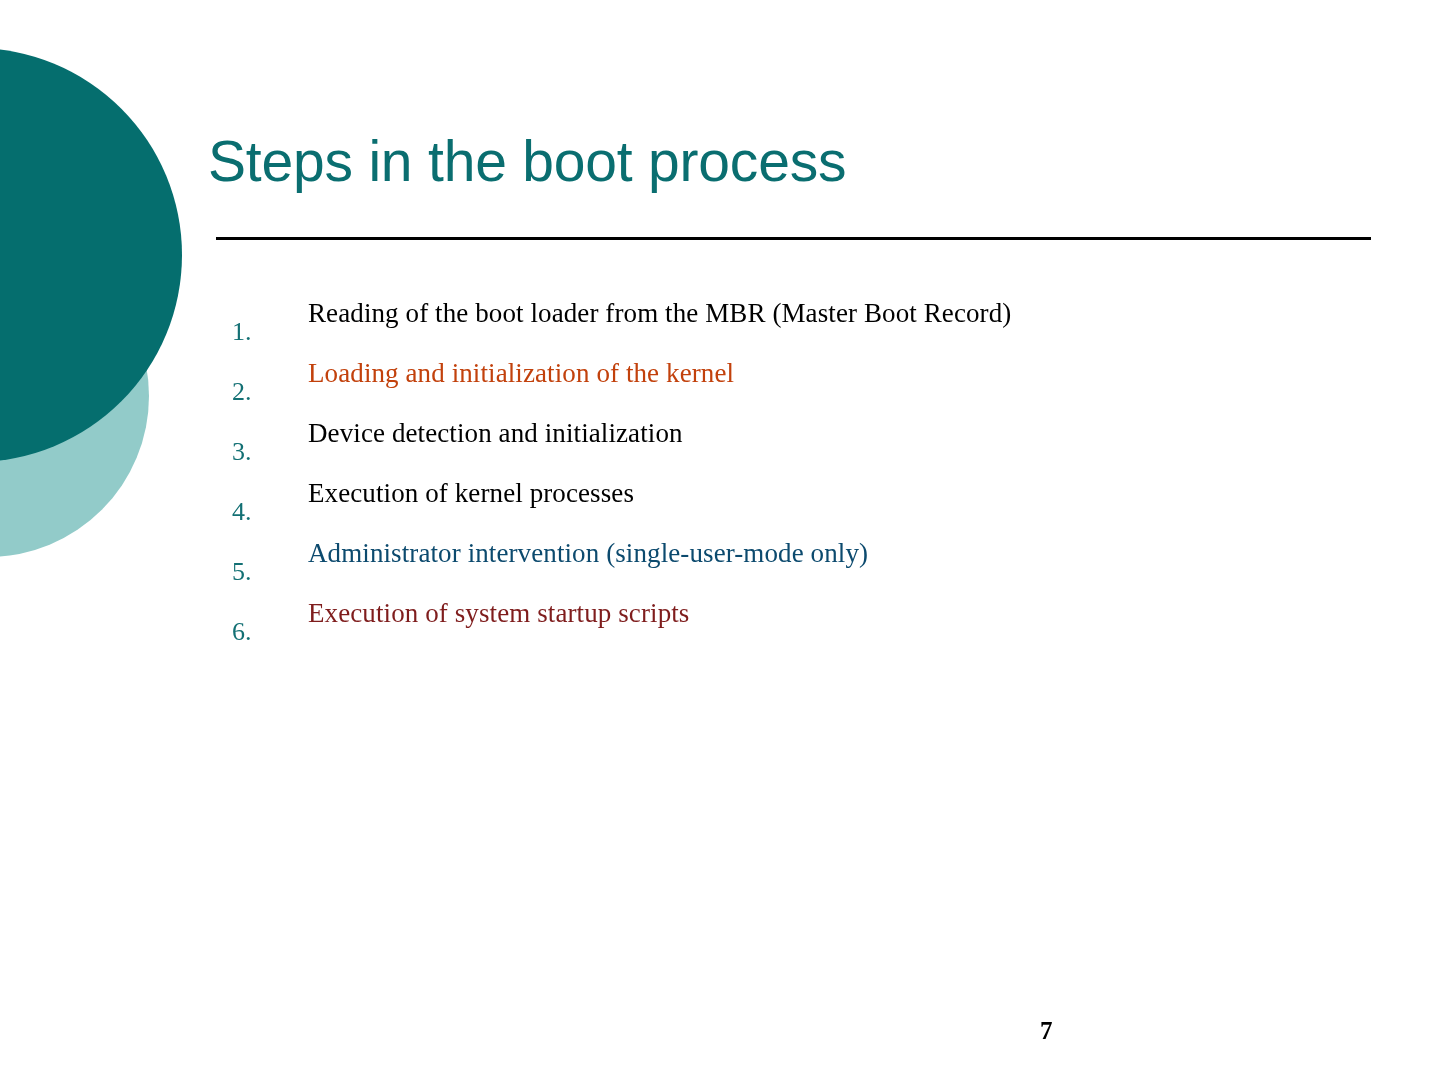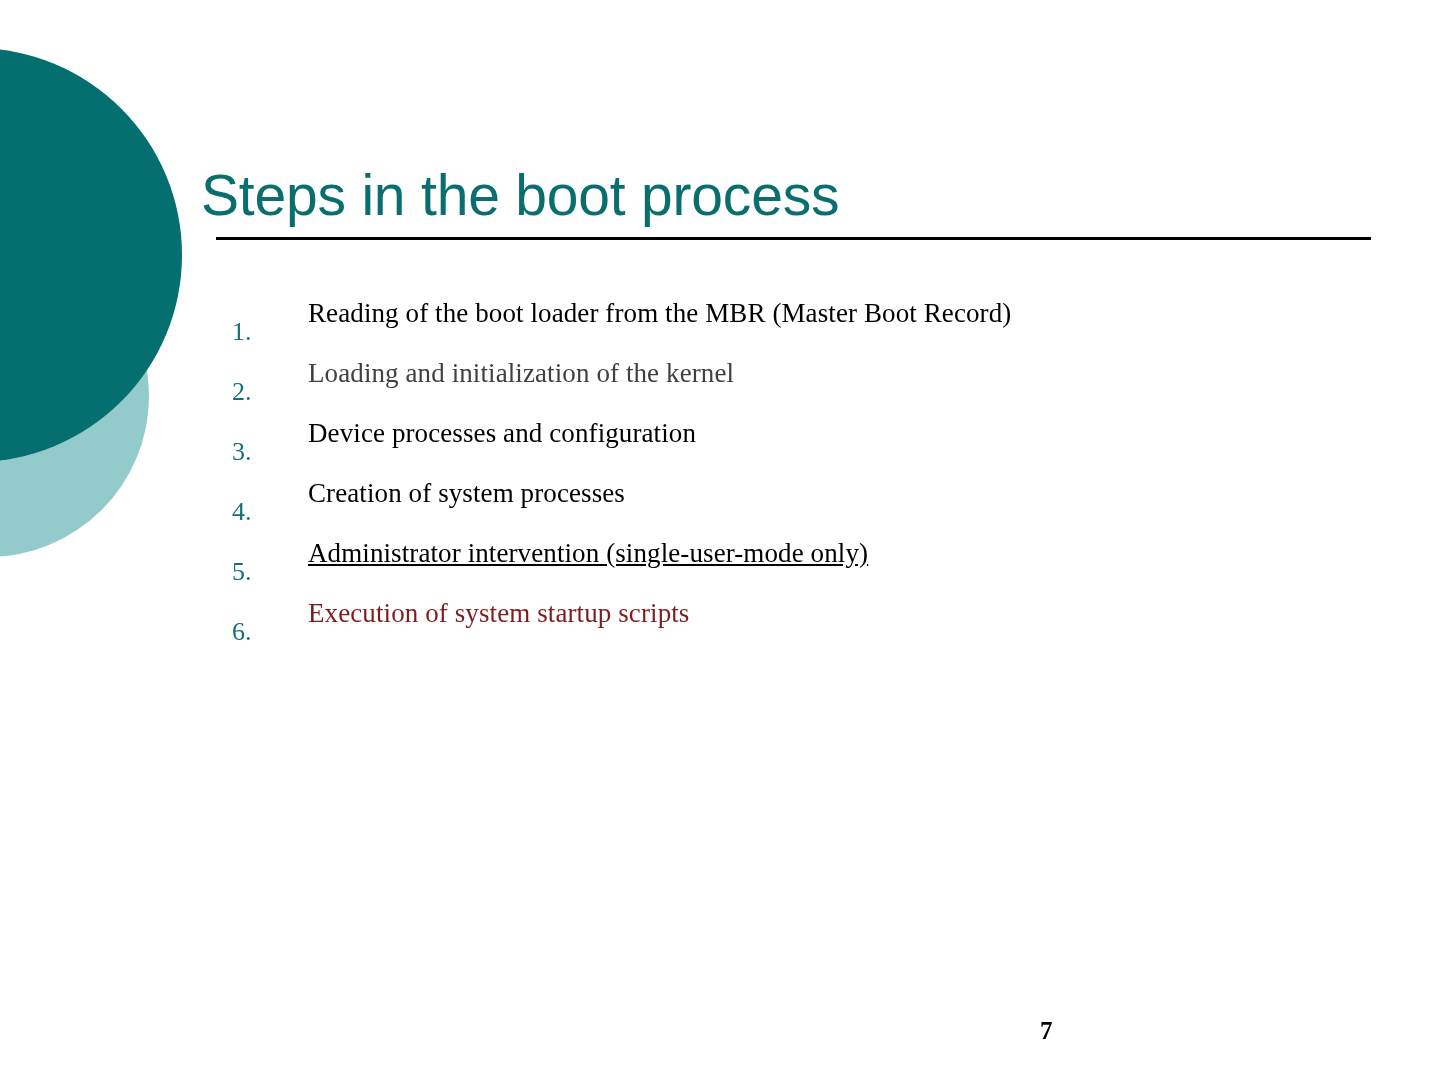--- a/index.html
+++ b/index.html
@@ -22,24 +22,23 @@
     left: 0;
     top: 0;
     width: 1440px;
     height: 1080px;
     pointer-events: none;
   }
 
   
   #title-block {
     position: absolute;
-    left: 201px;
+    left: 208px;
     top: 131px;
     width: 1160px;
-    margin-top: 34px;
   }
   #slide-title {
     font-family: "Liberation Sans", "DejaVu Sans", sans-serif;
     font-size: 57px;
     line-height: 1.06;
     font-weight: normal;
     color: #0a6e70;
     letter-spacing: -0.2px;
     margin: 0;
     white-space: nowrap;
@@ -118,33 +117,33 @@
   </div>
   <div id="title-rule" style="background: rgb(0, 0, 0);"></div>
 
   <ul id="body-list">
     <li class="list-item">
       <span class="list-marker" style="color: rgb(19, 112, 116);">1.</span>
       <span class="list-text" style="color: rgb(0, 0, 0);">Reading of the boot loader from the MBR (Master Boot Record)</span>
     </li>
     <li class="list-item">
       <span class="list-marker" style="color: rgb(19, 112, 116);">2.</span>
-      <span class="list-text" style="color: #404040;">Loading and initialization of the kernel</span>
+      <span class="list-text" style="color: #c2410c;">Loading and initialization of the kernel</span>
     </li>
     <li class="list-item">
       <span class="list-marker" style="color: rgb(19, 112, 116);">3.</span>
-      <span class="list-text" style="color: rgb(0, 0, 0);">Device processes and configuration</span>
+      <span class="list-text" style="color: rgb(0, 0, 0);">Device detection and initialization</span>
     </li>
     <li class="list-item">
       <span class="list-marker" style="color: rgb(19, 112, 116);">4.</span>
-      <span class="list-text" style="color: rgb(0, 0, 0);">Creation of system processes</span>
+      <span class="list-text" style="color: rgb(0, 0, 0);">Execution of kernel processes</span>
     </li>
     <li class="list-item wraps">
       <span class="list-marker" style="color: rgb(19, 112, 116);">5.</span>
-      <span class="list-text" style="color: #000000; text-decoration: underline;">Administrator intervention (single-user-mode only)</span>
+      <span class="list-text" style="color: #0c4a6e;">Administrator intervention (single-user-mode only)</span>
     </li>
     <li class="list-item">
       <span class="list-marker" style="color: rgb(19, 112, 116);">6.</span>
       <span class="list-text" style="color: #7f1d1d;">Execution of system startup scripts</span>
     </li>
   </ul>
 
   <div id="page-number">7</div>
 
 </div>

